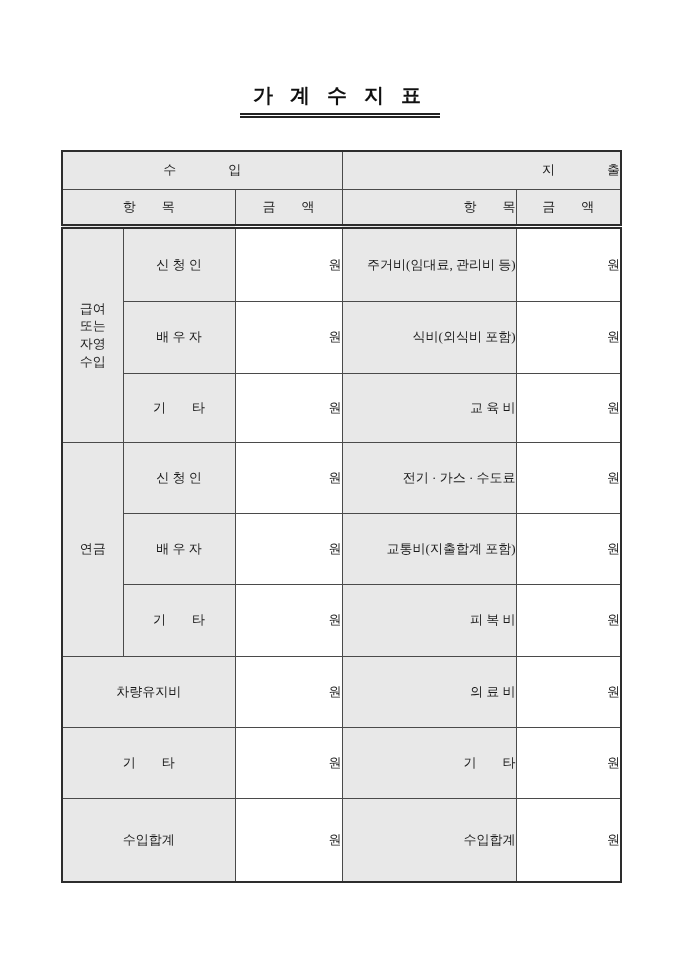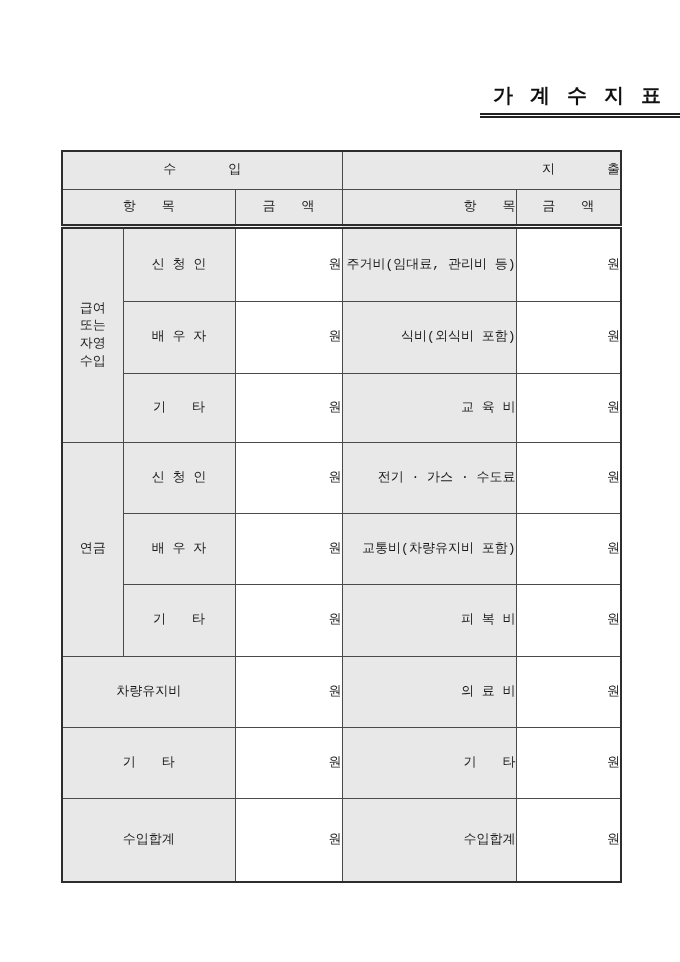--- a/index.html
+++ b/index.html
@@ -12,21 +12,21 @@
     height: 962px;
     position: relative;
     font-family: "Liberation Serif", "DejaVu Serif", serif;
     color: #1a1a1a;
   }
   .title-wrap {
     position: absolute;
     top: 82px;
     left: 0;
     width: 680px;
-    text-align: right;
+    text-align: center;
   }
   .doc-title {
     display: inline-block;
     margin: 0;
     font-size: 20px;
     font-weight: bold;
     letter-spacing: 6px;
     color: #111;
     padding: 0 13px 4px 13px;
     border-bottom: 5px double #222;
@@ -41,21 +41,20 @@
     table-layout: fixed;
     border: 2px solid var(--border-dark, #2d2d2d);
     font-size: 13px;
   }
   table.form td {
     border: 1px solid var(--border-mid, #4a4a4a);
     padding: 0;
     vertical-align: middle;
     white-space: pre-wrap;
     line-height: 1.35;
-    font-family: Liberation Mono, monospace;
   }
   td.g { background: var(--cell-bg, #e8e8e8); }
   td.c { text-align: center; }
   td.amt {
     background: #ffffff;
     text-align: right;
     padding-right: 13px;
   }
   td.div { border-left: 2px solid var(--border-dark, #2d2d2d); text-align: right; }
   tr.hdr2 td { border-bottom: 5px double var(--border-dark, #2d2d2d); }
@@ -114,21 +113,21 @@
     <tr style="height:71px">
       <td rowspan="3" class="g c grp">연금</td>
       <td class="g c">신 청 인</td>
       <td class="amt">원</td>
       <td class="g c div">전기 · 가스 · 수도료</td>
       <td class="amt">원</td>
     </tr>
     <tr style="height:71px">
       <td class="g c">배 우 자</td>
       <td class="amt">원</td>
-      <td class="g c div">교통비(차량유지비 포함)</td>
+      <td class="g c div">교통비(지출합계 포함)</td>
       <td class="amt">원</td>
     </tr>
     <tr style="height:72px">
       <td class="g c">기　　타</td>
       <td class="amt">원</td>
       <td class="g c div">피 복 비</td>
       <td class="amt">원</td>
     </tr>
 
     <tr style="height:71px">

